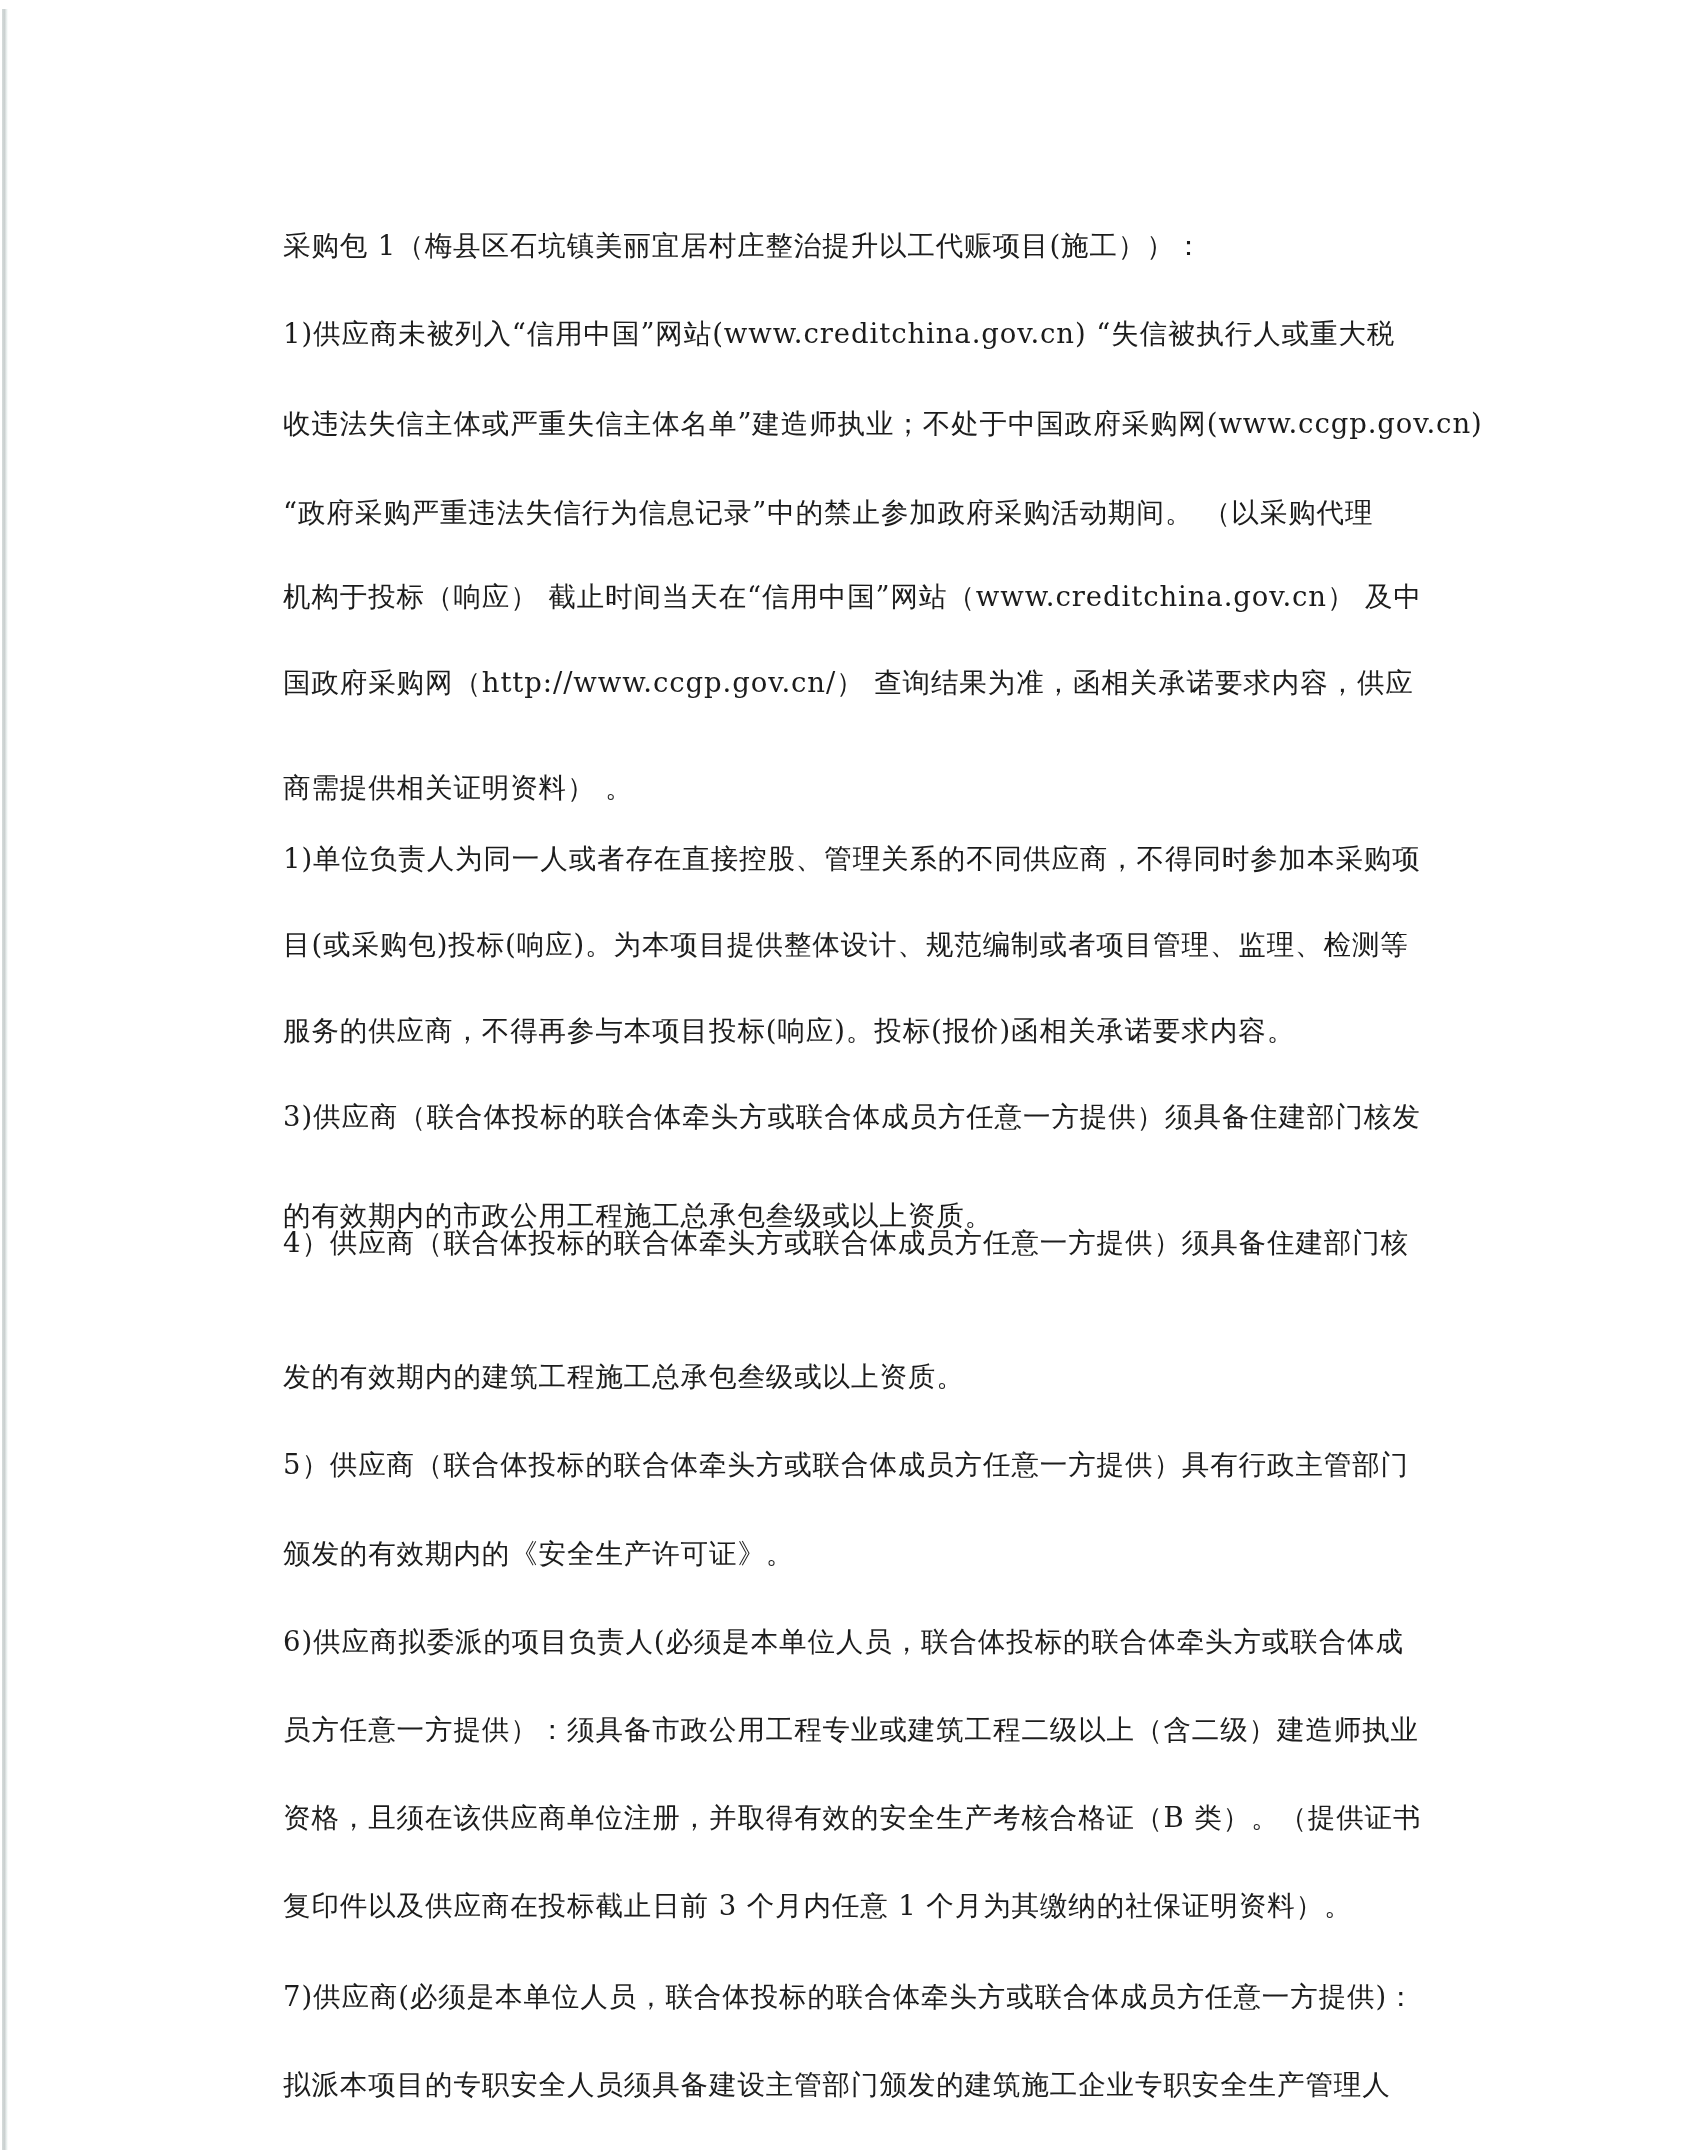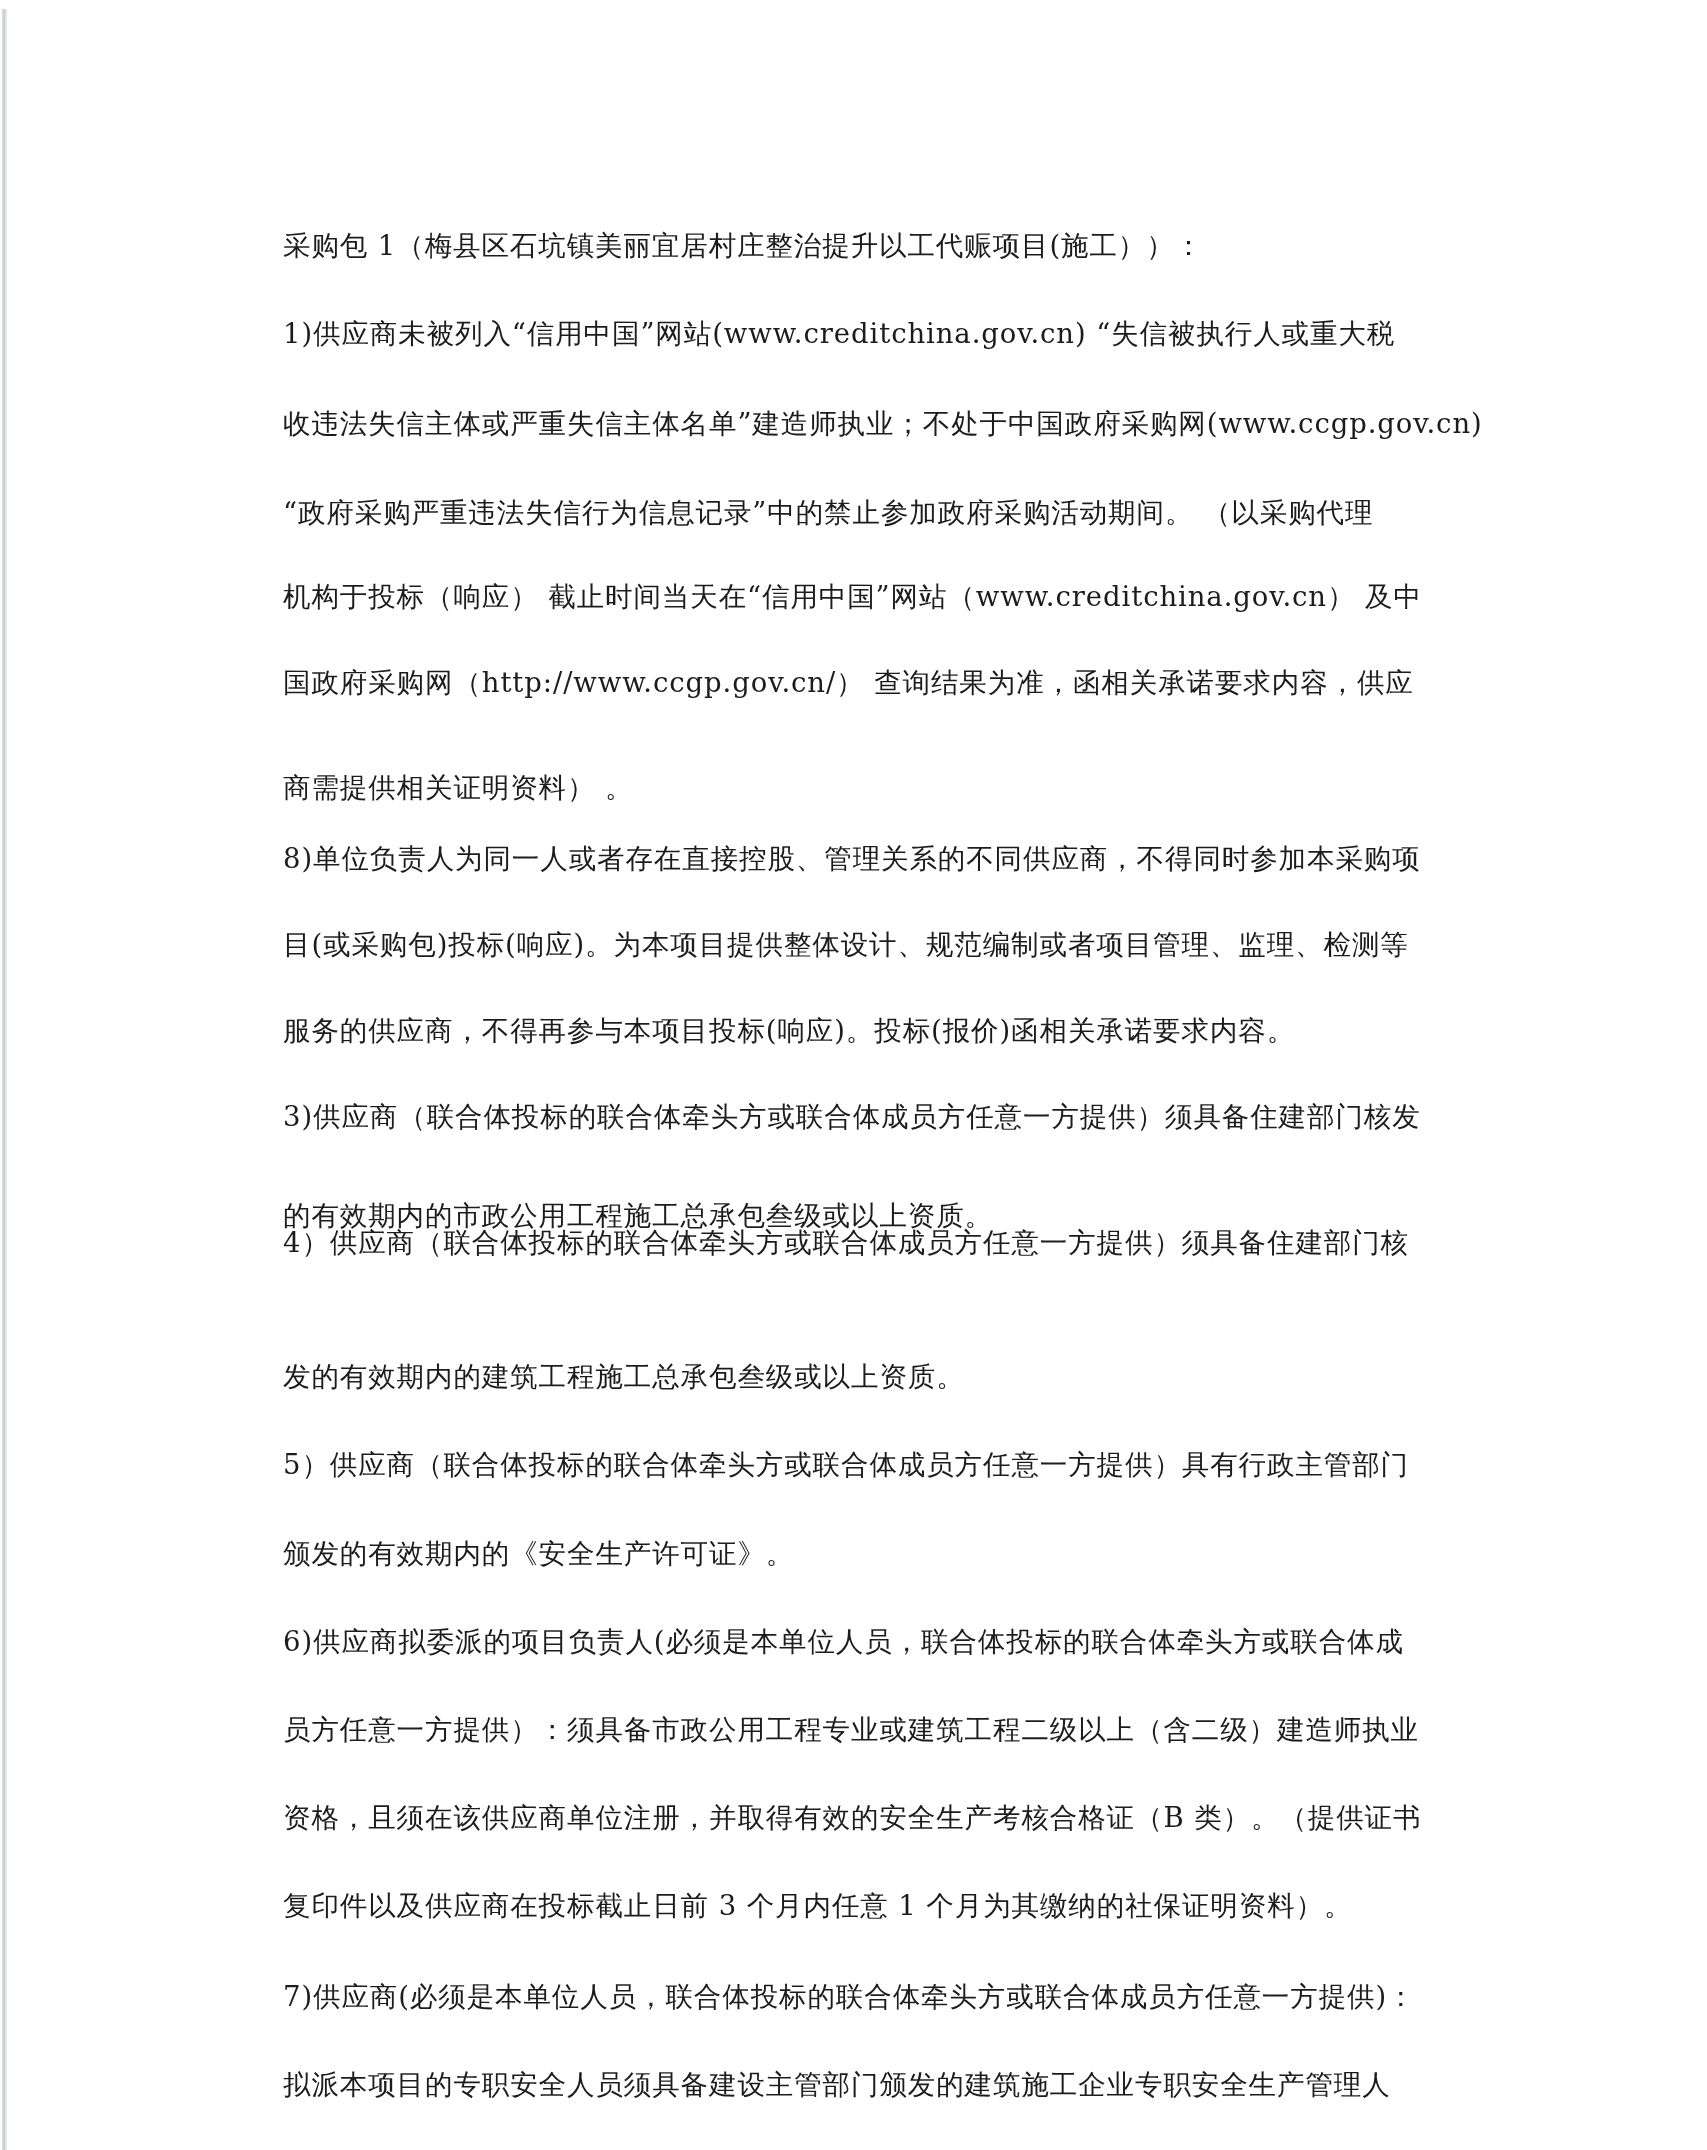--- a/index.html
+++ b/index.html
@@ -48,21 +48,21 @@
 <div class="page">
   <div class="line" style="top:228px">采购包 1（梅县区石坑镇美丽宜居村庄整治提升以工代赈项目(施工））：</div>
 
   <div class="line" style="top:316px">1)供应商未被列入“信用中国”网站(www.creditchina.gov.cn) “失信被执行人或重大税</div>
   <div class="line" style="top:406px">收违法失信主体或严重失信主体名单”建造师执业；不处于中国政府采购网(www.ccgp.gov.cn)</div>
   <div class="line" style="top:495px">“政府采购严重违法失信行为信息记录”中的禁止参加政府采购活动期间。 （以采购代理</div>
   <div class="line" style="top:579px">机构于投标（响应） 截止时间当天在“信用中国”网站（www.creditchina.gov.cn） 及中</div>
   <div class="line" style="top:665px">国政府采购网（http://www.ccgp.gov.cn/） 查询结果为准，函相关承诺要求内容，供应</div>
   <div class="line" style="top:770px">商需提供相关证明资料） 。</div>
 
-  <div class="line" style="top:841px">8)单位负责人为同一人或者存在直接控股、管理关系的不同供应商，不得同时参加本采购项</div>
+  <div class="line" style="top:841px">1)单位负责人为同一人或者存在直接控股、管理关系的不同供应商，不得同时参加本采购项</div>
   <div class="line" style="top:927px">目(或采购包)投标(响应)。为本项目提供整体设计、规范编制或者项目管理、监理、检测等</div>
   <div class="line" style="top:1013px">服务的供应商，不得再参与本项目投标(响应)。投标(报价)函相关承诺要求内容。</div>
 
   <div class="line" style="top:1099px">3)供应商（联合体投标的联合体牵头方或联合体成员方任意一方提供）须具备住建部门核发</div>
   <div class="line" style="top:1198px">的有效期内的市政公用工程施工总承包叁级或以上资质。</div>
   <div class="line" style="top:1225px">4）供应商（联合体投标的联合体牵头方或联合体成员方任意一方提供）须具备住建部门核</div>
   <div class="line" style="top:1359px">发的有效期内的建筑工程施工总承包叁级或以上资质。</div>
 
   <div class="line" style="top:1447px">5）供应商（联合体投标的联合体牵头方或联合体成员方任意一方提供）具有行政主管部门</div>
   <div class="line" style="top:1536px">颁发的有效期内的《安全生产许可证》。</div>

